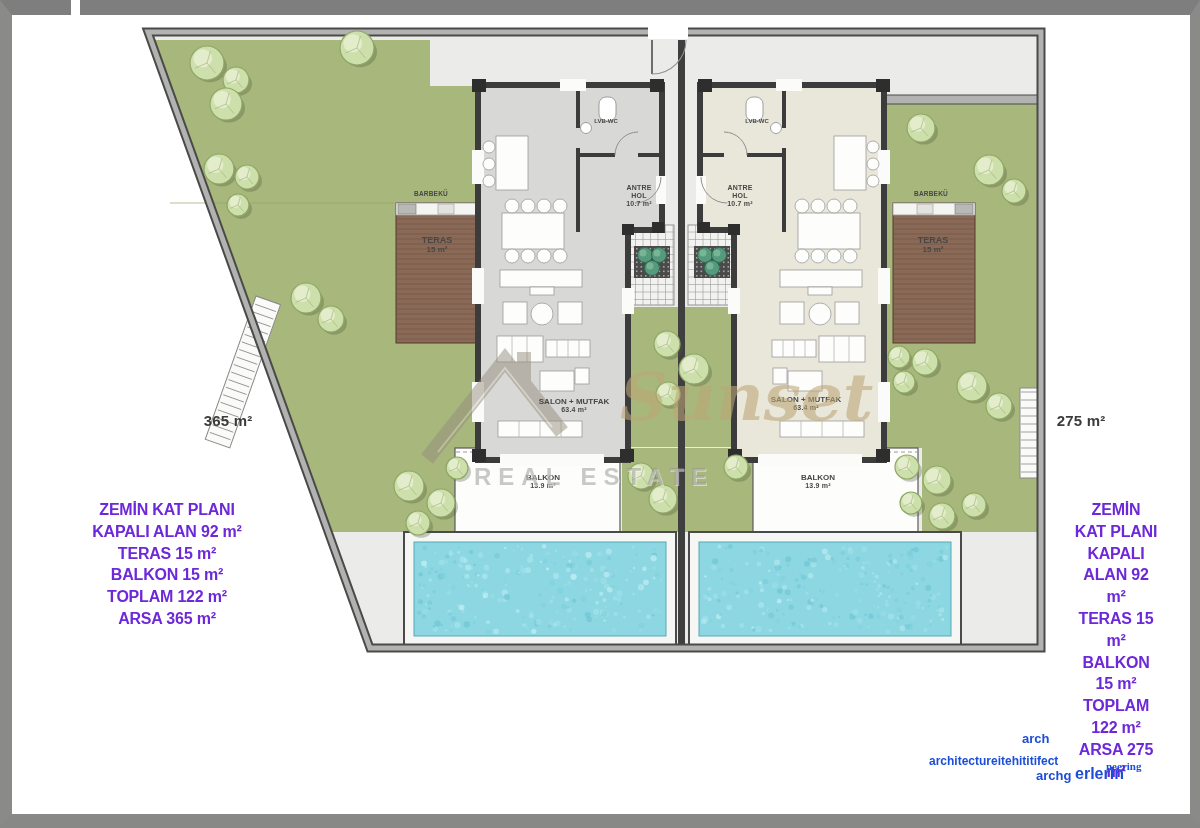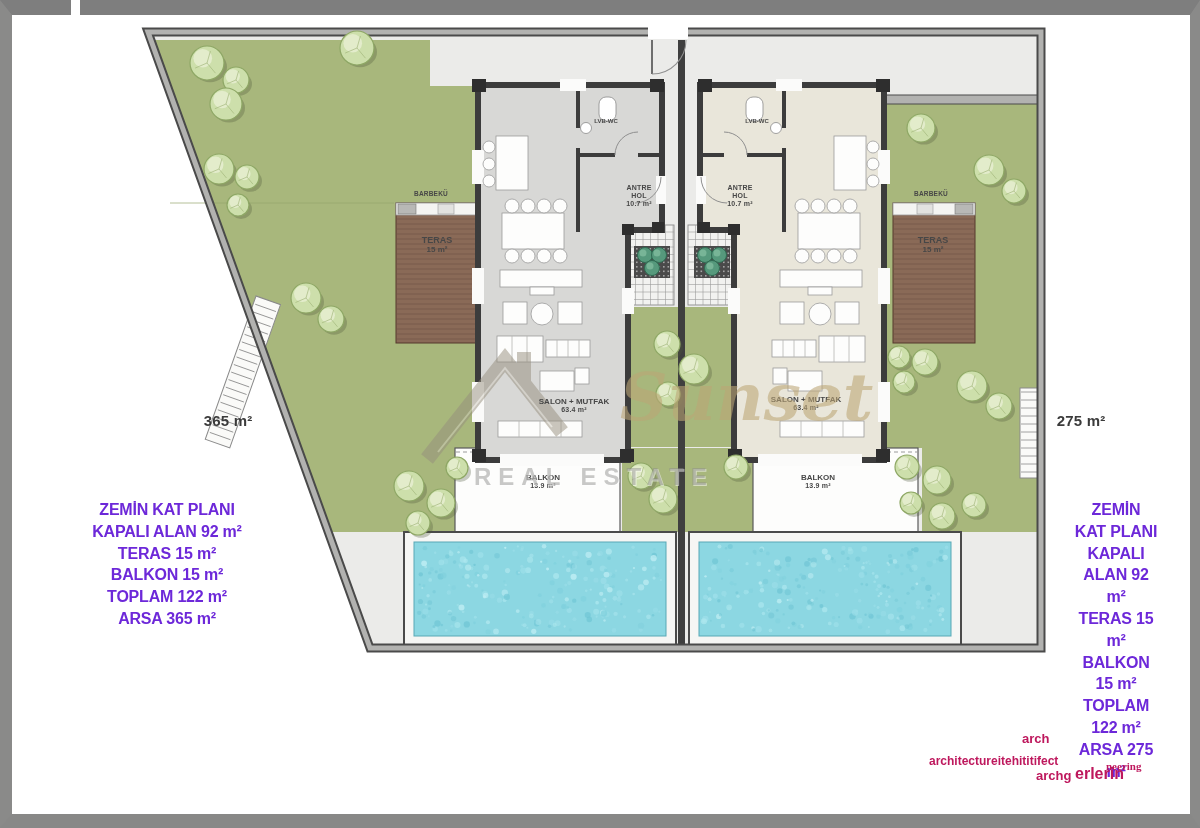--- a/index.html
+++ b/index.html
@@ -14,21 +14,21 @@
   .area-label{font-size:15px;color:#3b3b3b;letter-spacing:.2px;margin-top:8px;}
   .info-block{position:absolute;z-index:20;text-align:center;color:#6d28d9;font-weight:bold;
               font-size:16px;line-height:21.8px;letter-spacing:-0.2px;transform:translateX(-50%);}
   .wm{position:absolute;z-index:30;pointer-events:none;}
   .wm-selling{left:420px;top:408px;font-family:"DejaVu Serif",serif;font-size:37px;font-weight:600;
               letter-spacing:11px;color:rgba(122,116,102,0.52);text-shadow:1px 1px 0 rgba(255,255,255,0.55);}
   .wm-sunset{left:620px;top:358px;font-family:"DejaVu Serif",serif;font-style:italic;font-weight:bold;
              font-size:66px;color:rgba(187,166,117,0.58);}
   .wm-realestate{left:474px;top:463px;font-size:24px;font-weight:bold;letter-spacing:7px;
                  color:rgba(143,143,140,0.48);text-shadow:1px 1px 0 rgba(255,255,255,0.5);}
-  .frag{position:absolute;z-index:20;color:#be185d;font-weight:bold;}
+  .frag{position:absolute;z-index:20;color:#1d4ed8;font-weight:bold;}
   #frame{position:absolute;left:0;top:0;width:1200px;height:828px;box-sizing:border-box;
          border-top:15px solid #7e7e7e;border-bottom:14px solid #888887;
          border-left:12px solid #8a8a89;border-right:10px solid #8a8a89;z-index:40;pointer-events:none;}
   #frame-notch{position:absolute;left:71px;top:0;width:9px;height:15px;background:#ffffff;z-index:41;}
 </style>
 </head>
 <body>
 
 <div id="stage">
 

